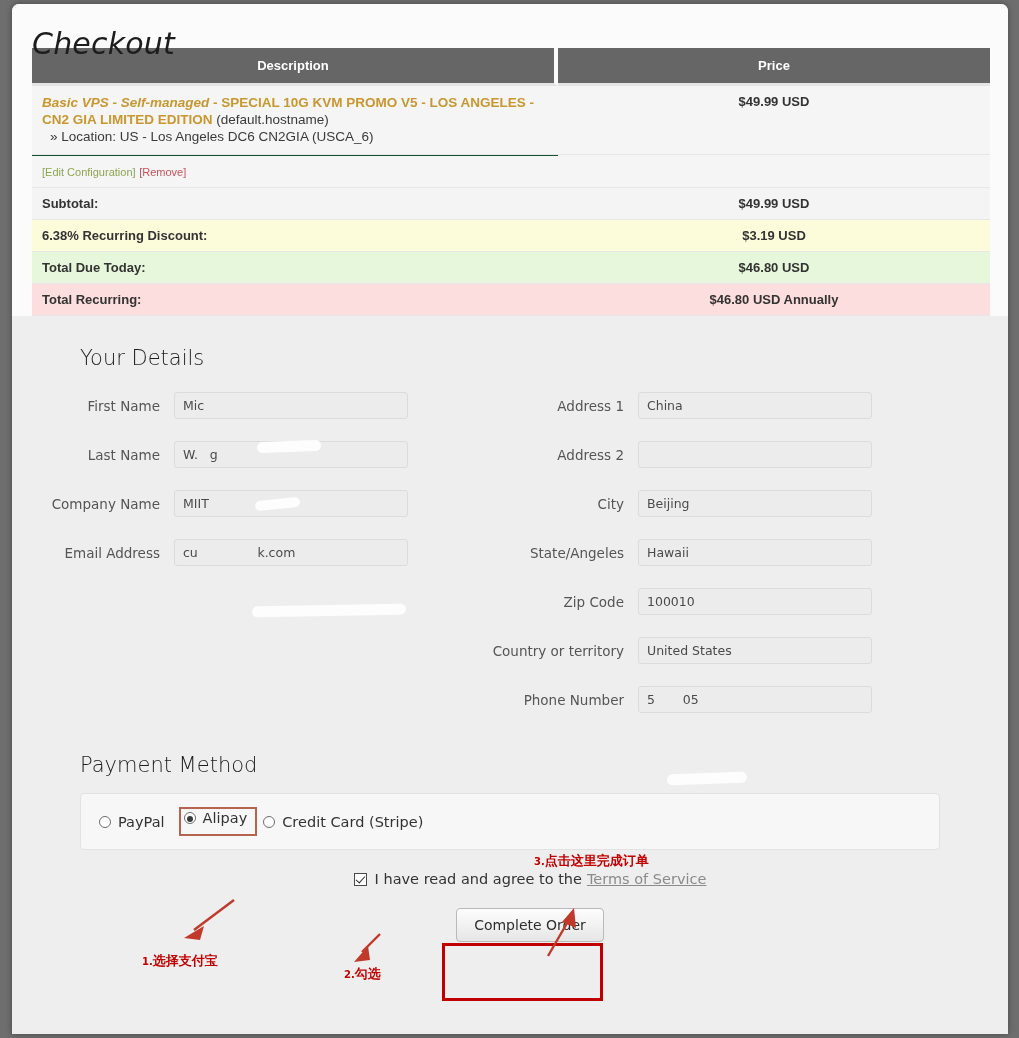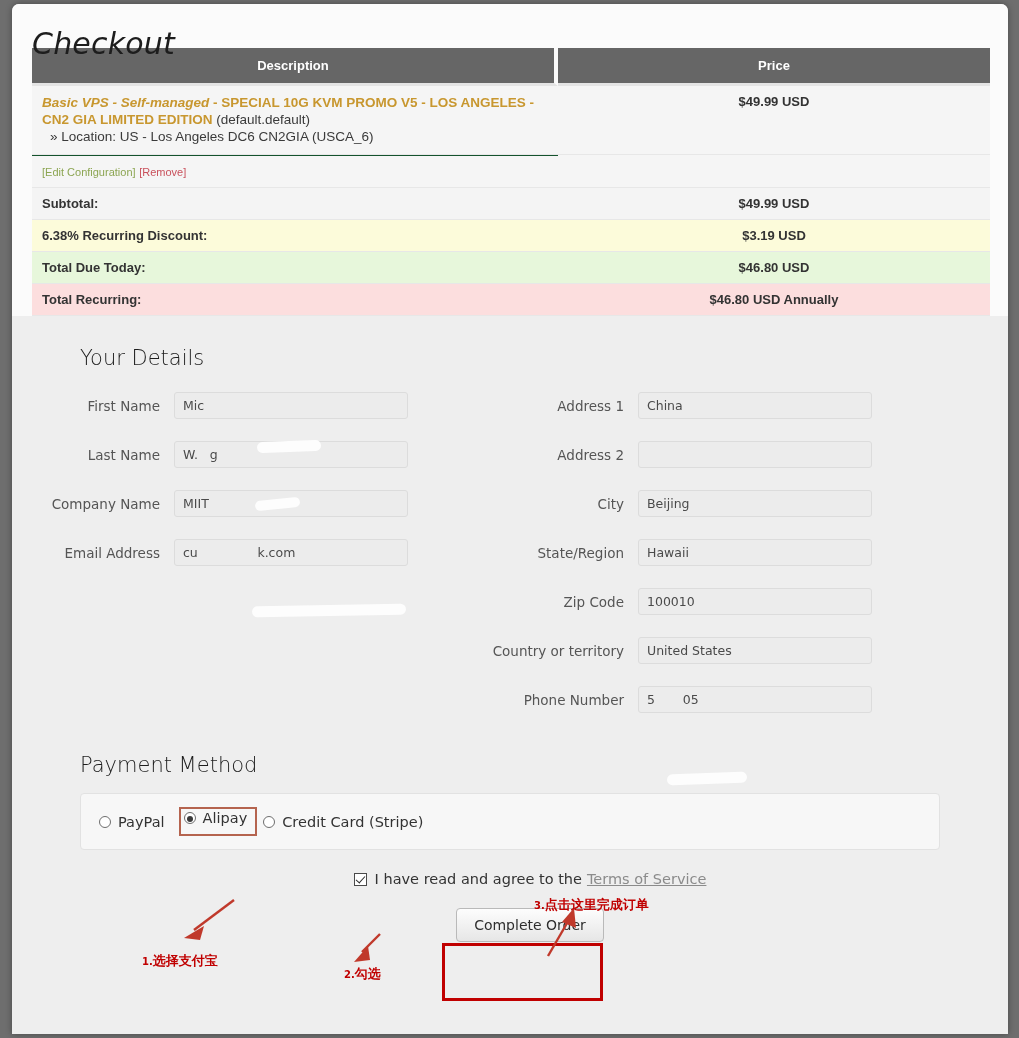--- a/index.html
+++ b/index.html
@@ -209,21 +209,21 @@
     <table class="order">
       <thead>
         <tr>
           <th class="col-desc">Description</th>
           <th>Price</th>
         </tr>
       </thead>
       <tbody>
         <tr>
           <td class="prod-desc">
-            <div class="prod-title"><span class="ital">Basic VPS - Self-managed</span><span> - SPECIAL 10G KVM PROMO V5 - LOS ANGELES - CN2 GIA LIMITED EDITION</span> <span class="prod-host">(default.default)</span></div>
+            <div class="prod-title"><span class="ital">Basic VPS - Self-managed</span><span> - SPECIAL 10G KVM PROMO V5 - LOS ANGELES - CN2 GIA LIMITED EDITION</span> <span class="prod-host">(default.hostname)</span></div>
             <div class="prod-loc">» Location: US - Los Angeles DC6 CN2GIA (USCA_6)</div>
           </td>
           <td class="prod-price">$49.99 USD</td>
         </tr>
         <tr>
           <td class="cfg-row">
             <a href="#" class="lnk-edit">[Edit Configuration]</a>
             <a href="#" class="lnk-remove">[Remove]</a>
           </td>
           <td></td>
@@ -279,21 +279,21 @@
         </div>
         <div class="frow">
           <div class="flabel">Address 2</div>
           <input class="finput" value="" style="">
         </div>
         <div class="frow">
           <div class="flabel">City</div>
           <input class="finput" value="Beijing" style="">
         </div>
         <div class="frow">
-          <div class="flabel">State/Region</div>
+          <div class="flabel">State/Angeles</div>
           <input class="finput" value="Hawaii" style="">
         </div>
         <div class="frow">
           <div class="flabel">Zip Code</div>
           <input class="finput" value="100010" style="">
         </div>
         <div class="frow">
           <div class="flabel">Country or territory</div>
           <input class="finput" value="United States" style="">
         </div>
@@ -352,15 +352,15 @@
     <polygon points="12,32 26,16 28,30" fill="#c0392b"></polygon>
   </svg>
 
   <svg class="arrow-svg" style="left:498px; top:900px; width:70px; height:62px;" viewBox="0 0 70 62">
     <line x1="38" y1="52" x2="60" y2="14" stroke="#c0392b" stroke-width="2.4"></line>
     <polygon points="64,4 66,24 52,18" fill="#c0392b"></polygon>
   </svg>
 
   <div class="anno" style="left:130px; top:948px;"><span class="num">1.</span><span>选择支付宝</span></div>
   <div class="anno" style="left:332px; top:961px;"><span class="num">2.</span><span>勾选</span></div>
-  <div class="anno" style="left:522px; top:892px;"><span class="num">3.</span><span>点击这里完成订单</span></div>
+  <div class="anno" style="left:522px; top:848px;"><span class="num">3.</span><span>点击这里完成订单</span></div>
 
 </div>
 
 </body></html>

